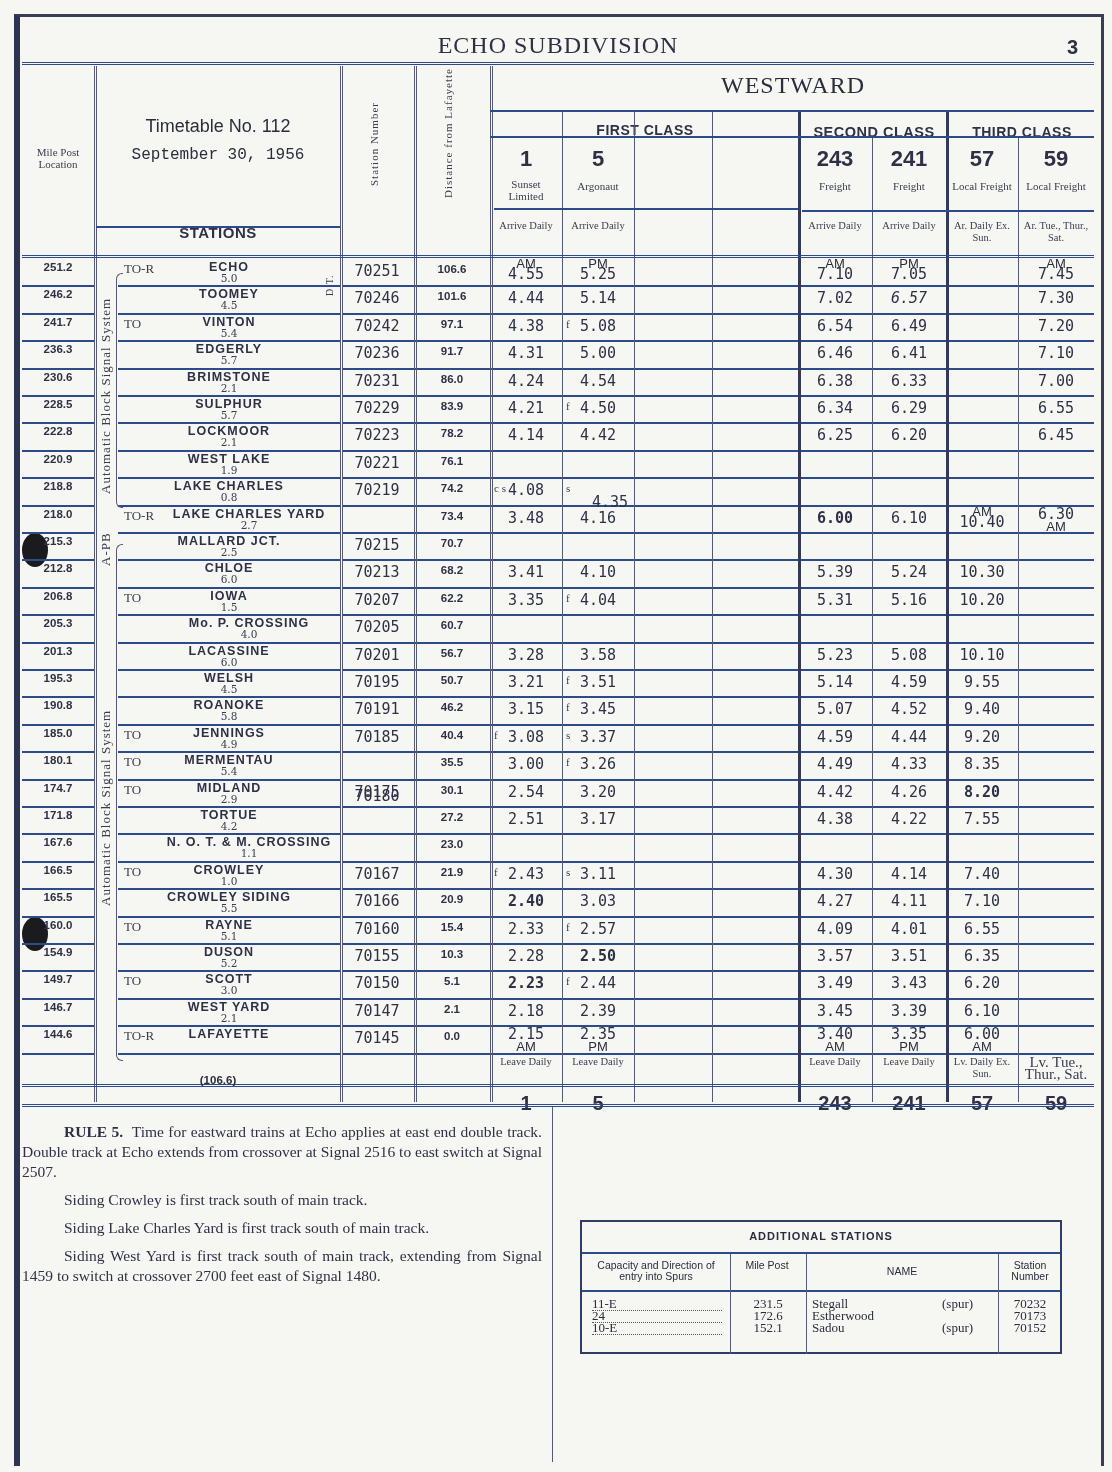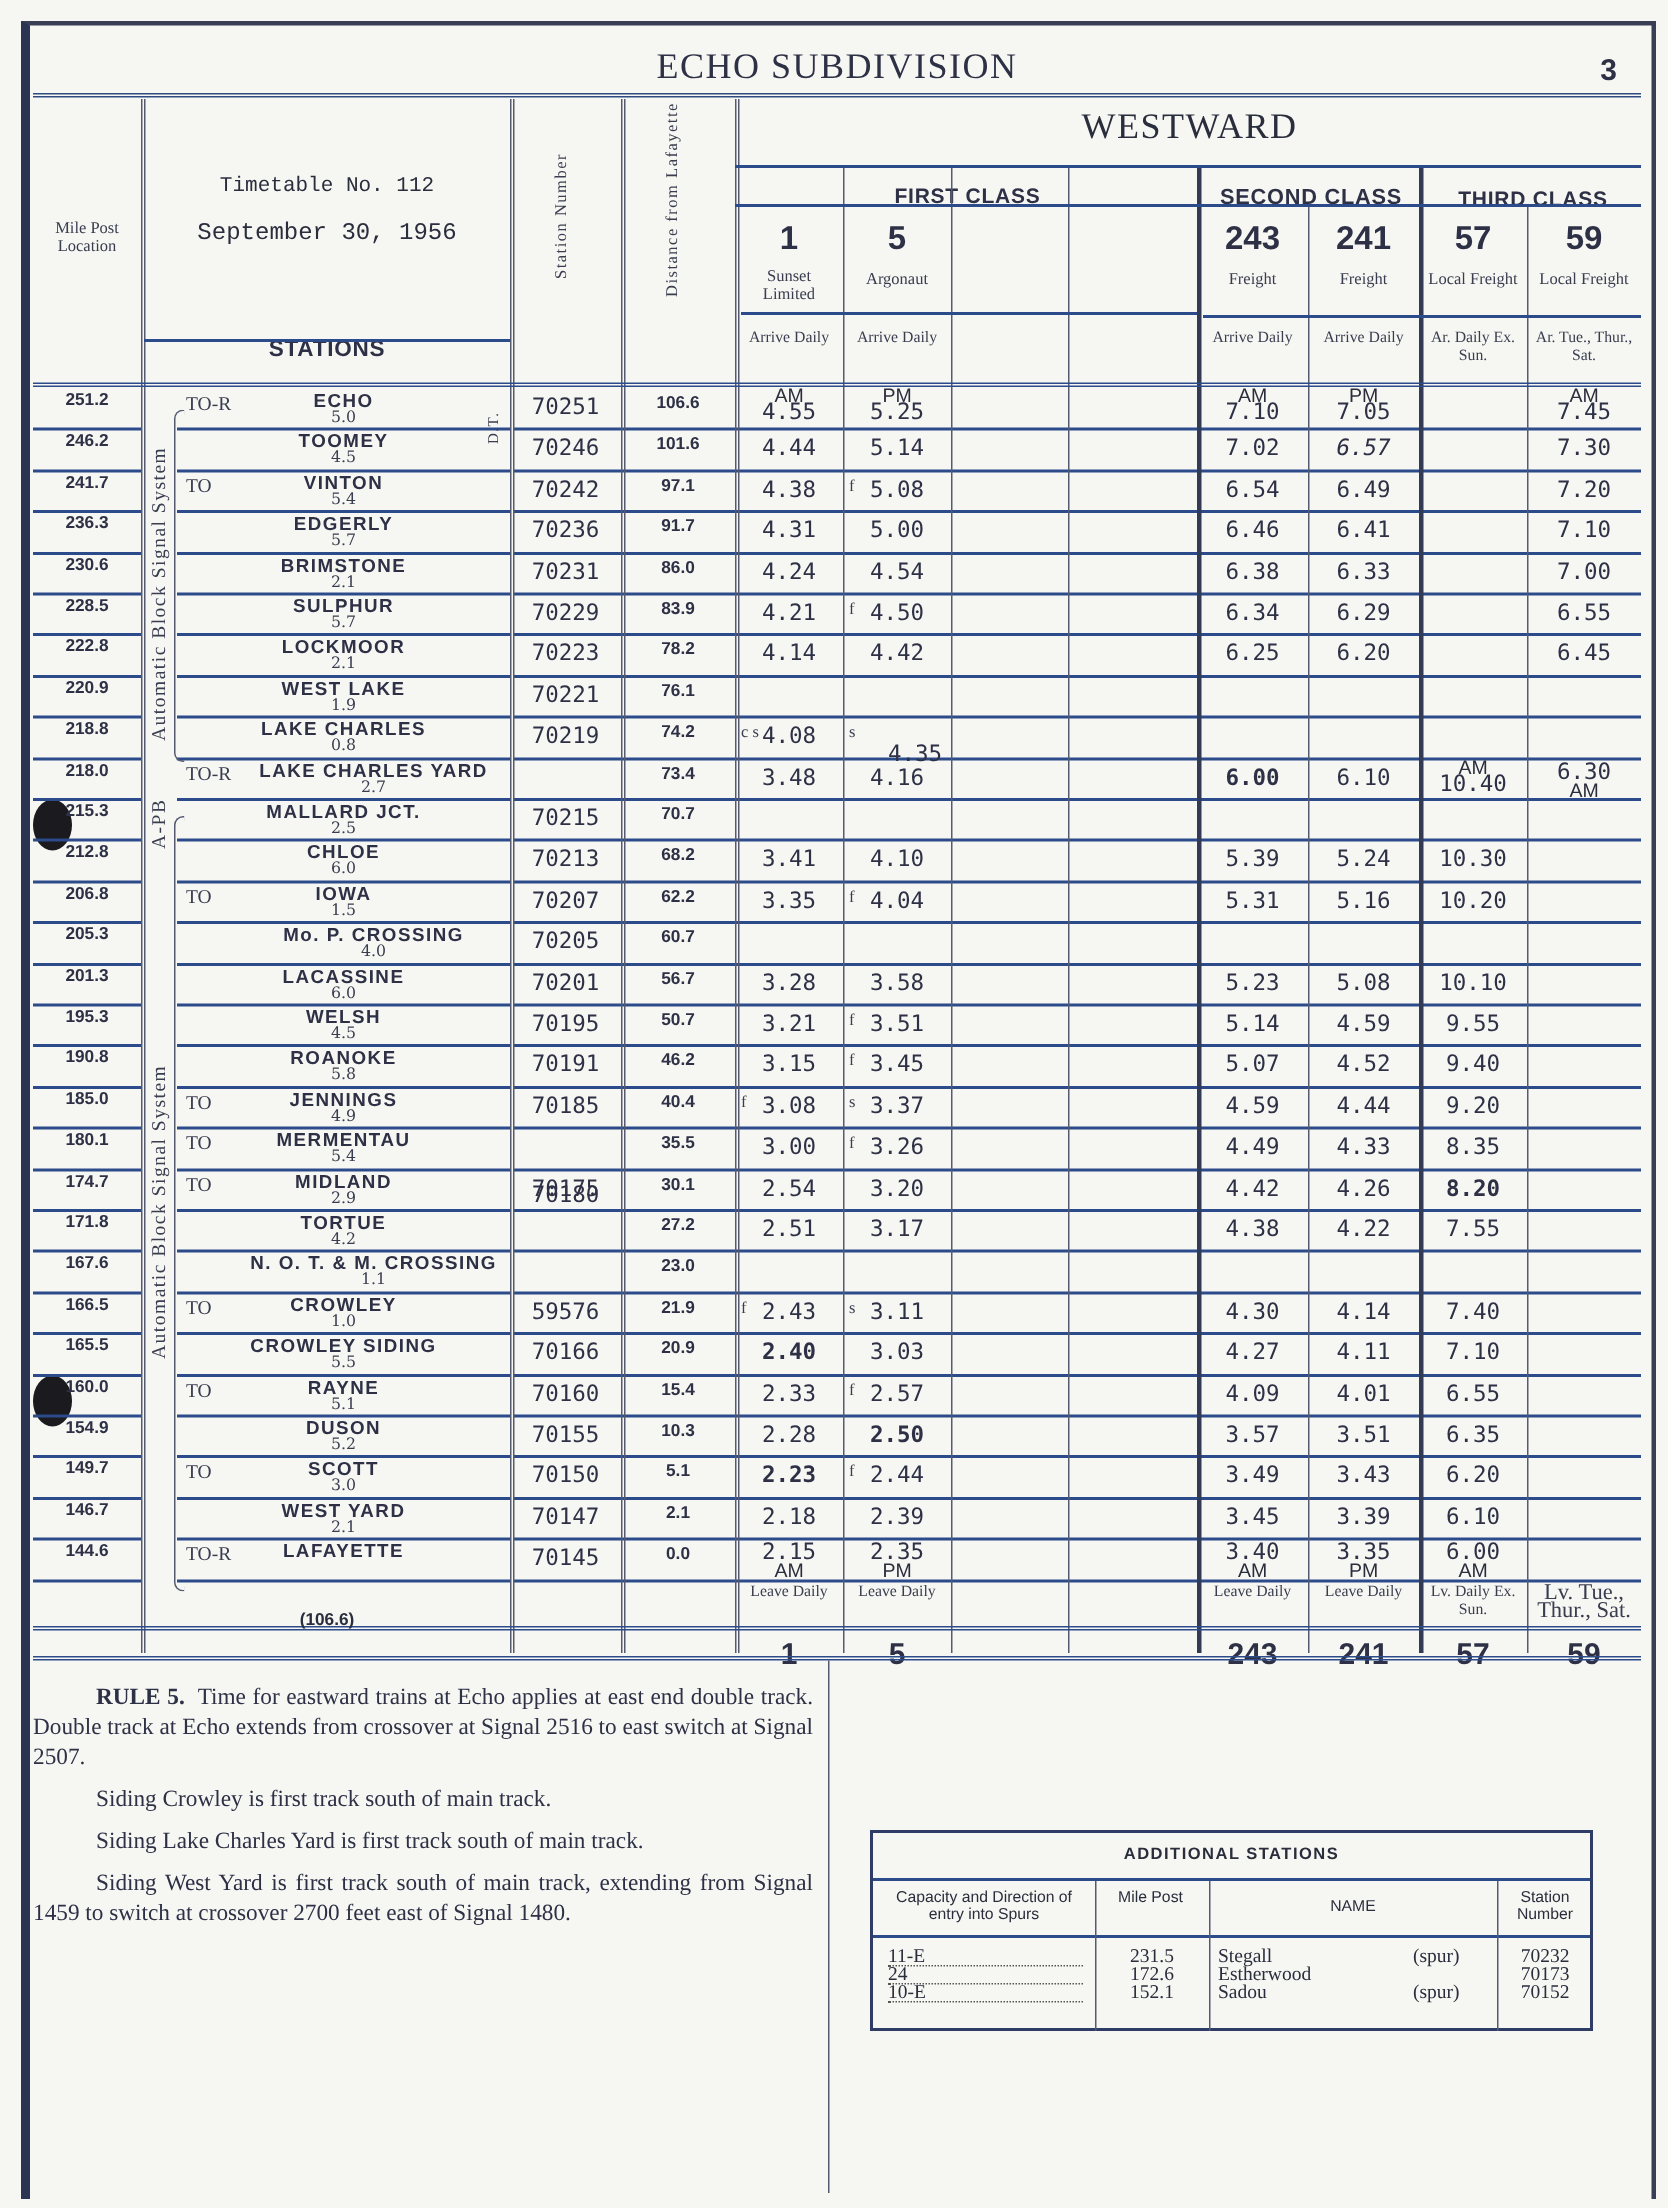--- a/index.html
+++ b/index.html
@@ -50,21 +50,21 @@
 
 <div class="inner">
   <div class="title-row">
     <div class="title">ECHO SUBDIVISION</div>
     <div class="page-num">3</div>
   </div>
 
   <div class="grid" id="grid" style="height:1036px;">
 
     <div class="cell hdr-small" style="left:0;top:80px;width:72px;">Mile Post Location</div>
-    <div class="cell" style="left:74px;top:50px;width:244px;font-family:Liberation Mono, monospace;font-size:14px;">Timetable No. 112</div>
+    <div class="cell" style="left:74px;top:50px;width:244px;font-family:Liberation Sans, sans-serif;font-size:18px;">Timetable No. 112</div>
     <div class="cell" style="left:74px;top:80px;width:244px;font-family:Liberation Mono, monospace;font-size:16px;">September 30, 1956</div>
     <div class="cell hdr-class" style="left:74px;top:158px;width:244px;font-size:15px;">STATIONS</div>
     <div class="vert hdr-small" style="left:346px;top:120px;font-size:11px;width:80px;text-align:center;">Station Number</div>
     <div class="vert hdr-small" style="left:420px;top:132px;font-size:11px;width:100px;text-align:center;">Distance from Lafayette</div>
     <div class="cell" style="left:470px;top:6px;width:602px;font-family:'Liberation Serif',serif;font-size:24px;letter-spacing:1px;">WESTWARD</div>
     <div class="cell hdr-class" style="left:470px;top:56px;width:306px;">FIRST CLASS</div>
     <div class="cell hdr-class" style="left:778px;top:58px;width:148px;font-size:14.5px;">SECOND CLASS</div>
     <div class="cell hdr-class" style="left:928px;top:58px;width:144px;">THIRD CLASS</div>
     <div id="train-headers">
         <div class="cell train-num" style="left:468px;top:80px;width:72px;">1</div>
@@ -420,21 +420,21 @@
           <div class="cell dist" style="left:392px;top:4px;width:76px;">23.0</div>
         </div>
         <div style="position:absolute;left:0;top:795.8px;width:1072px;height:27.4px;">
           <div class="hline" style="left:0;top:26.4px;width:72px;"></div>
           <div class="hline" style="left:96px;top:26.4px;width:222px;"></div>
           <div class="hline" style="left:320px;top:26.4px;width:1072px;transform:translateX(0);width:752px;"></div>
           <div class="cell mp" style="left:0;top:2px;width:72px;">166.5</div>
           <div class="to" style="left:102px;">TO</div>
           <div class="cell stn" style="left:96px;top:2px;width:222px;">CROWLEY</div>
           <div class="cell stn-dist" style="left:96px;top:14px;width:222px;">1.0</div>
-          <div class="cell stno" style="left:318px;top:3px;width:74px;">59576</div>
+          <div class="cell stno" style="left:318px;top:3px;width:74px;">70167</div>
           <div class="cell dist" style="left:392px;top:4px;width:76px;">21.9</div>
           <div class="cell time" style="left:468px;top:6px;width:72px;">2.43</div>
           <div class="flag" style="left:472px;top:4px;">f</div>
           <div class="cell time" style="left:540px;top:6px;width:72px;">3.11</div>
           <div class="flag" style="left:544px;top:4px;">s</div>
           <div class="cell time" style="left:776px;top:6px;width:74px;">4.30</div>
           <div class="cell time" style="left:850px;top:6px;width:74px;">4.14</div>
           <div class="cell time" style="left:924px;top:6px;width:72px;">7.40</div>
         </div>
         <div style="position:absolute;left:0;top:823.1999999999999px;width:1072px;height:27.4px;">

